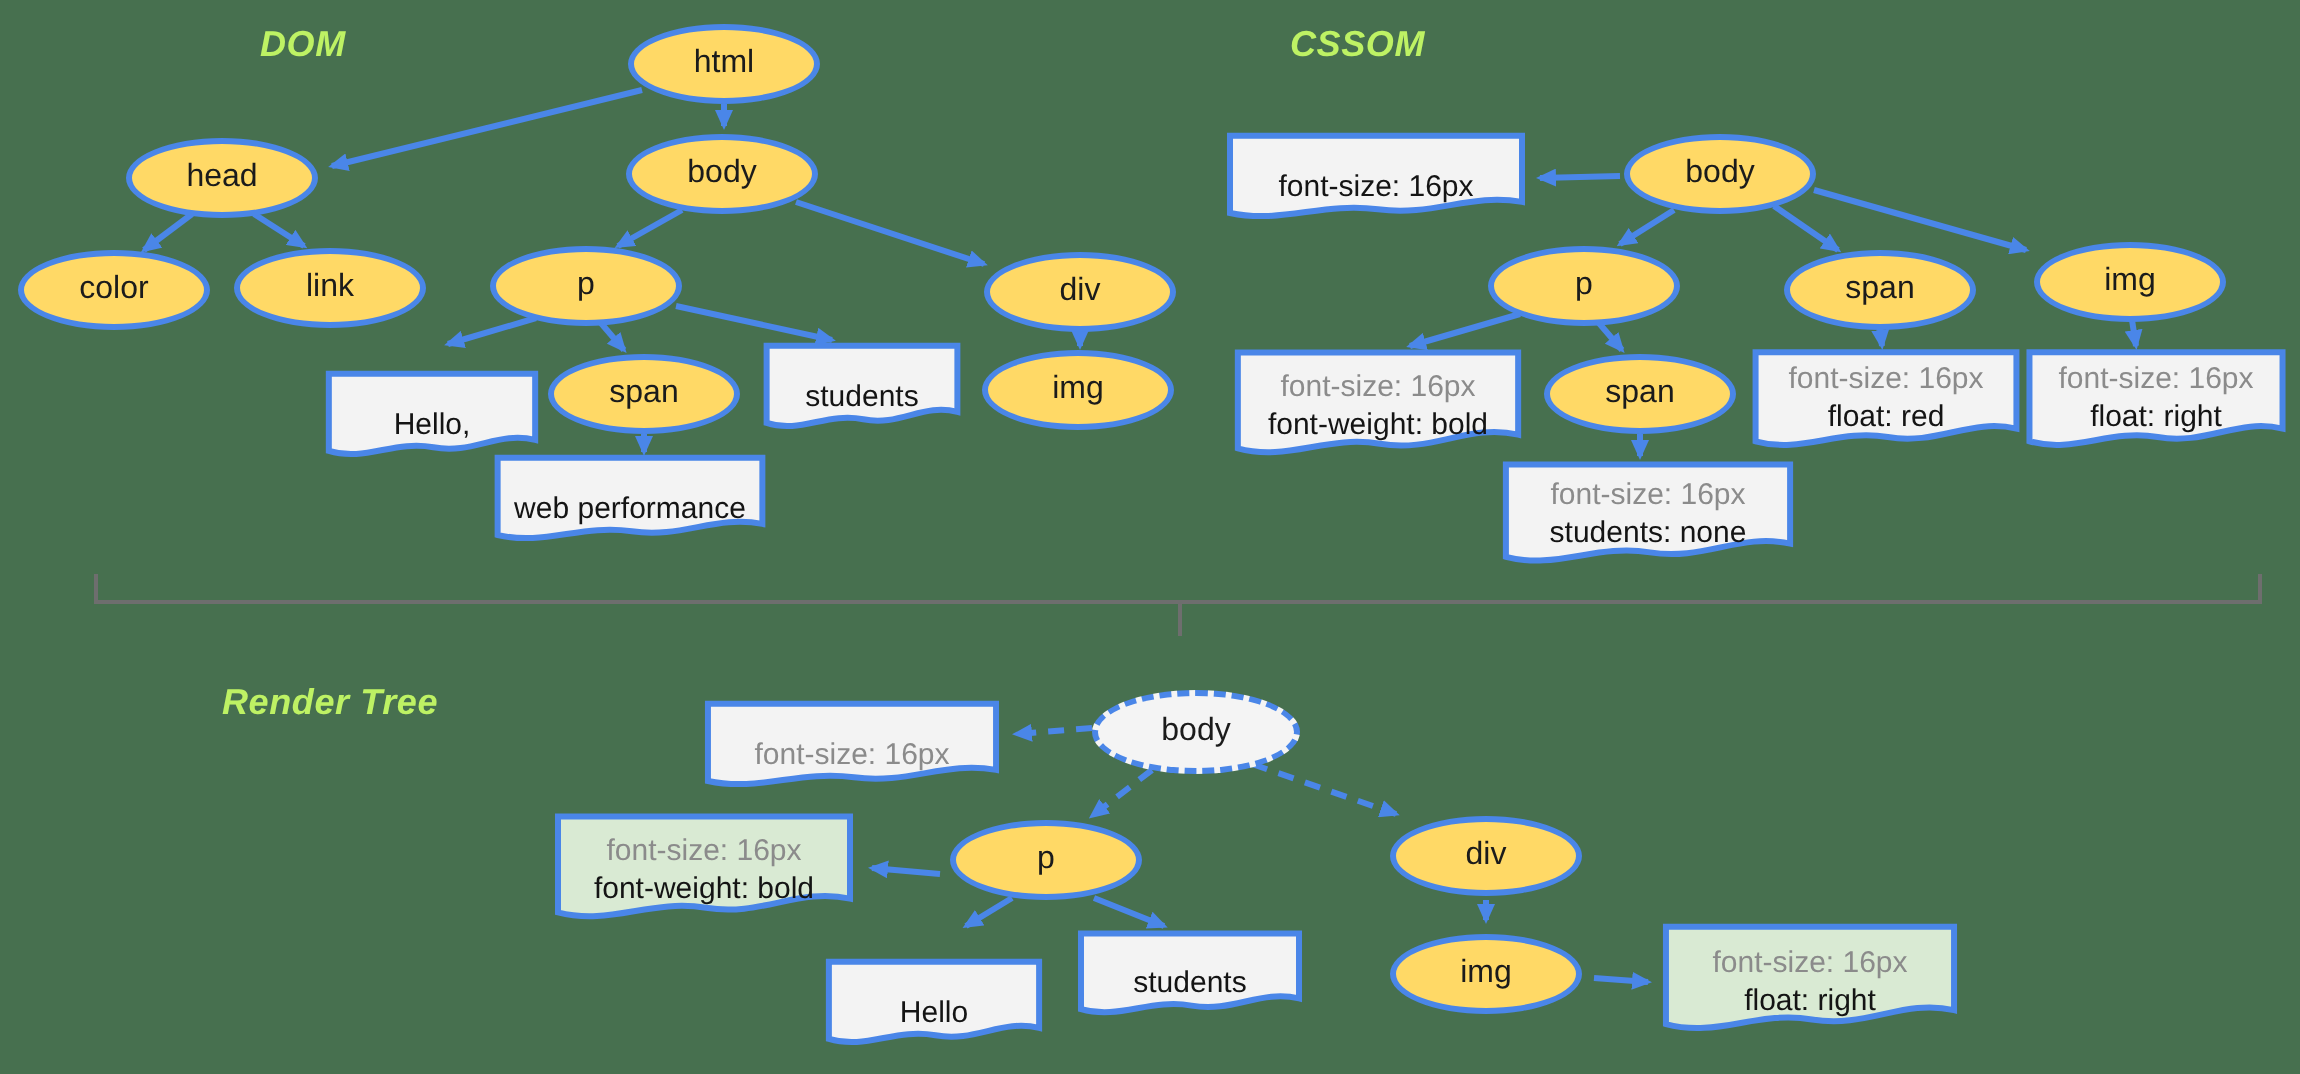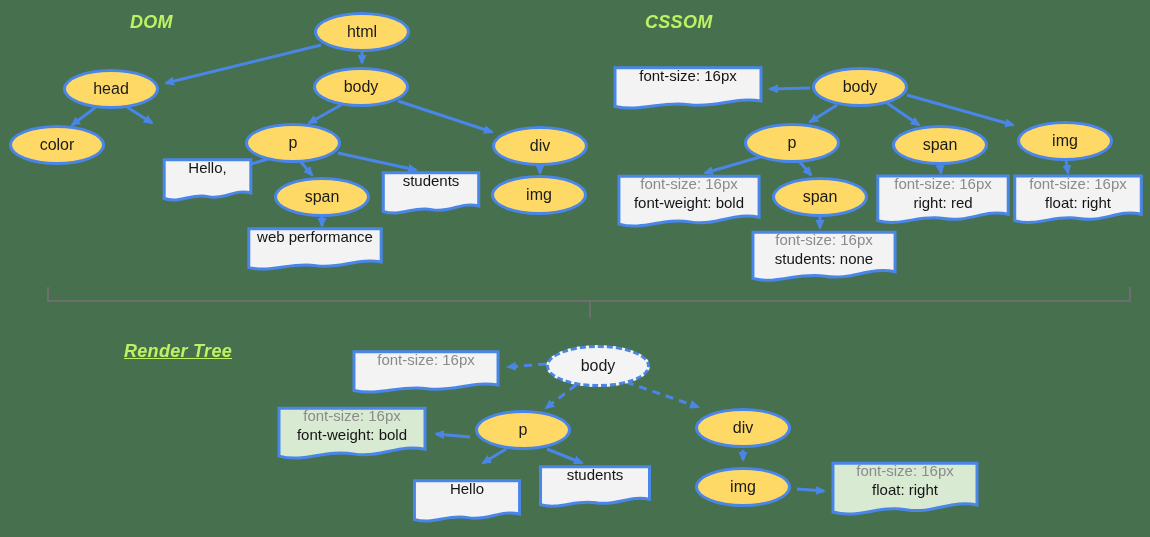--- a/index.html
+++ b/index.html
@@ -7,21 +7,21 @@
   .canvas{position:relative;width:1150px;height:537px;background:#47704F;overflow:hidden;}
   .wires{position:absolute;left:0;top:0;width:1150px;height:537px;}
   .title{position:absolute;font-size:18px;font-weight:bold;font-style:italic;color:#bef264;letter-spacing:.3px;}
   .node{position:absolute;width:96px;height:40px;background:#FFD966;border:3px solid #4A86E8;border-radius:50%;
         display:flex;align-items:center;justify-content:center;font-size:16px;color:#1b1b1b;box-sizing:border-box;}
   .node.render-root{background:#F4F4F4;border-style:dashed;}
   .doc{position:absolute;box-sizing:border-box;}
   .doc .shape{position:absolute;left:0;top:0;width:100%;height:100%;overflow:visible;}
   .doc .shape path{fill:#F3F3F3;stroke:#4A86E8;stroke-width:3;}
   .doc.green .shape path{fill:#D9EAD3;}
-  .doc-text{position:relative;display:flex;flex-direction:column;align-items:center;justify-content:flex-start;
+  .doc-text{position:relative;display:flex;flex-direction:column;align-items:center;justify-content:flex-end;
             height:calc(100% - 9px);font-size:15px;line-height:1.28;text-align:center;}
   .muted{color:#8B8B8B;}
   .dark{color:#141414;}
 </style>
 </head>
 <body>
 
 <div class="canvas">
 
   <svg class="wires" viewBox="0 0 1150 537">
@@ -79,34 +79,37 @@
     </div>
   <div class="node" style="left:63px;top:69px;">
       <span>head</span>
     </div>
   <div class="node" style="left:313px;top:67px;">
       <span>body</span>
     </div>
   <div class="node" style="left:9px;top:125px;">
       <span>color</span>
     </div>
+  <div class="node" style="left:117px;top:124px;">
+      <span>link</span>
+    </div>
   <div class="node" style="left:245px;top:123px;">
       <span>p</span>
     </div>
   <div class="node" style="left:492px;top:126px;">
       <span>div</span>
     </div>
   <div class="node" style="left:274px;top:177px;">
       <span>span</span>
     </div>
   <div class="node" style="left:491px;top:175px;">
       <span>img</span>
     </div>
 
-  <div class="doc" style="left:163px;top:158px;width:89px;height:46px;">
+  <div class="doc" style="left:163px;top:185px;width:106px;height:46px;">
     <svg class="shape" viewBox="0 0 150 50" preserveAspectRatio="none">
       <path d="M2,2 H148 V38 C122,33 104,46 76,42 C48,38 28,50 2,44 Z" vector-effect="non-scaling-stroke"></path>
     </svg>
     <div class="doc-text">
         <span class="dark">Hello,</span>
       </div>
   </div>
   <div class="doc" style="left:382px;top:171px;width:98px;height:46px;">
     <svg class="shape" viewBox="0 0 150 50" preserveAspectRatio="none">
       <path d="M2,2 H148 V38 C122,33 104,46 76,42 C48,38 28,50 2,44 Z" vector-effect="non-scaling-stroke"></path>
@@ -158,21 +161,21 @@
       <span class="muted">font-size: 16px</span>
       <span class="dark">font-weight: bold</span>
     </div>
   </div>
   <div class="doc" style="left:876px;top:174px;width:134px;height:53px;">
     <svg class="shape" viewBox="0 0 150 50" preserveAspectRatio="none">
       <path d="M2,2 H148 V38 C122,33 104,46 76,42 C48,38 28,50 2,44 Z" vector-effect="non-scaling-stroke"></path>
     </svg>
     <div class="doc-text">
       <span class="muted">font-size: 16px</span>
-      <span class="dark">right: red</span>
+      <span class="dark">float: red</span>
     </div>
   </div>
   <div class="doc" style="left:1013px;top:174px;width:130px;height:53px;">
     <svg class="shape" viewBox="0 0 150 50" preserveAspectRatio="none">
       <path d="M2,2 H148 V38 C122,33 104,46 76,42 C48,38 28,50 2,44 Z" vector-effect="non-scaling-stroke"></path>
     </svg>
     <div class="doc-text">
       <span class="muted">font-size: 16px</span>
       <span class="dark">float: right</span>
     </div>
@@ -180,21 +183,21 @@
   <div class="doc" style="left:751px;top:230px;width:146px;height:55px;">
     <svg class="shape" viewBox="0 0 150 50" preserveAspectRatio="none">
       <path d="M2,2 H148 V38 C122,33 104,46 76,42 C48,38 28,50 2,44 Z" vector-effect="non-scaling-stroke"></path>
     </svg>
     <div class="doc-text">
       <span class="muted">font-size: 16px</span>
       <span class="dark">students: none</span>
     </div>
   </div>
 
-  <div class="title" style="left:124px;top:341px;text-decoration:underline;">Render Tree</div>
+  <div class="title" style="left:111px;top:341px;">Render Tree</div>
 
   <div class="node render-root" style="left:546px;top:345px;width:104px;height:42px;">
       <span>body</span>
     </div>
   <div class="node" style="left:475px;top:410px;">
       <span>p</span>
     </div>
   <div class="node" style="left:695px;top:408px;">
       <span>div</span>
     </div>

